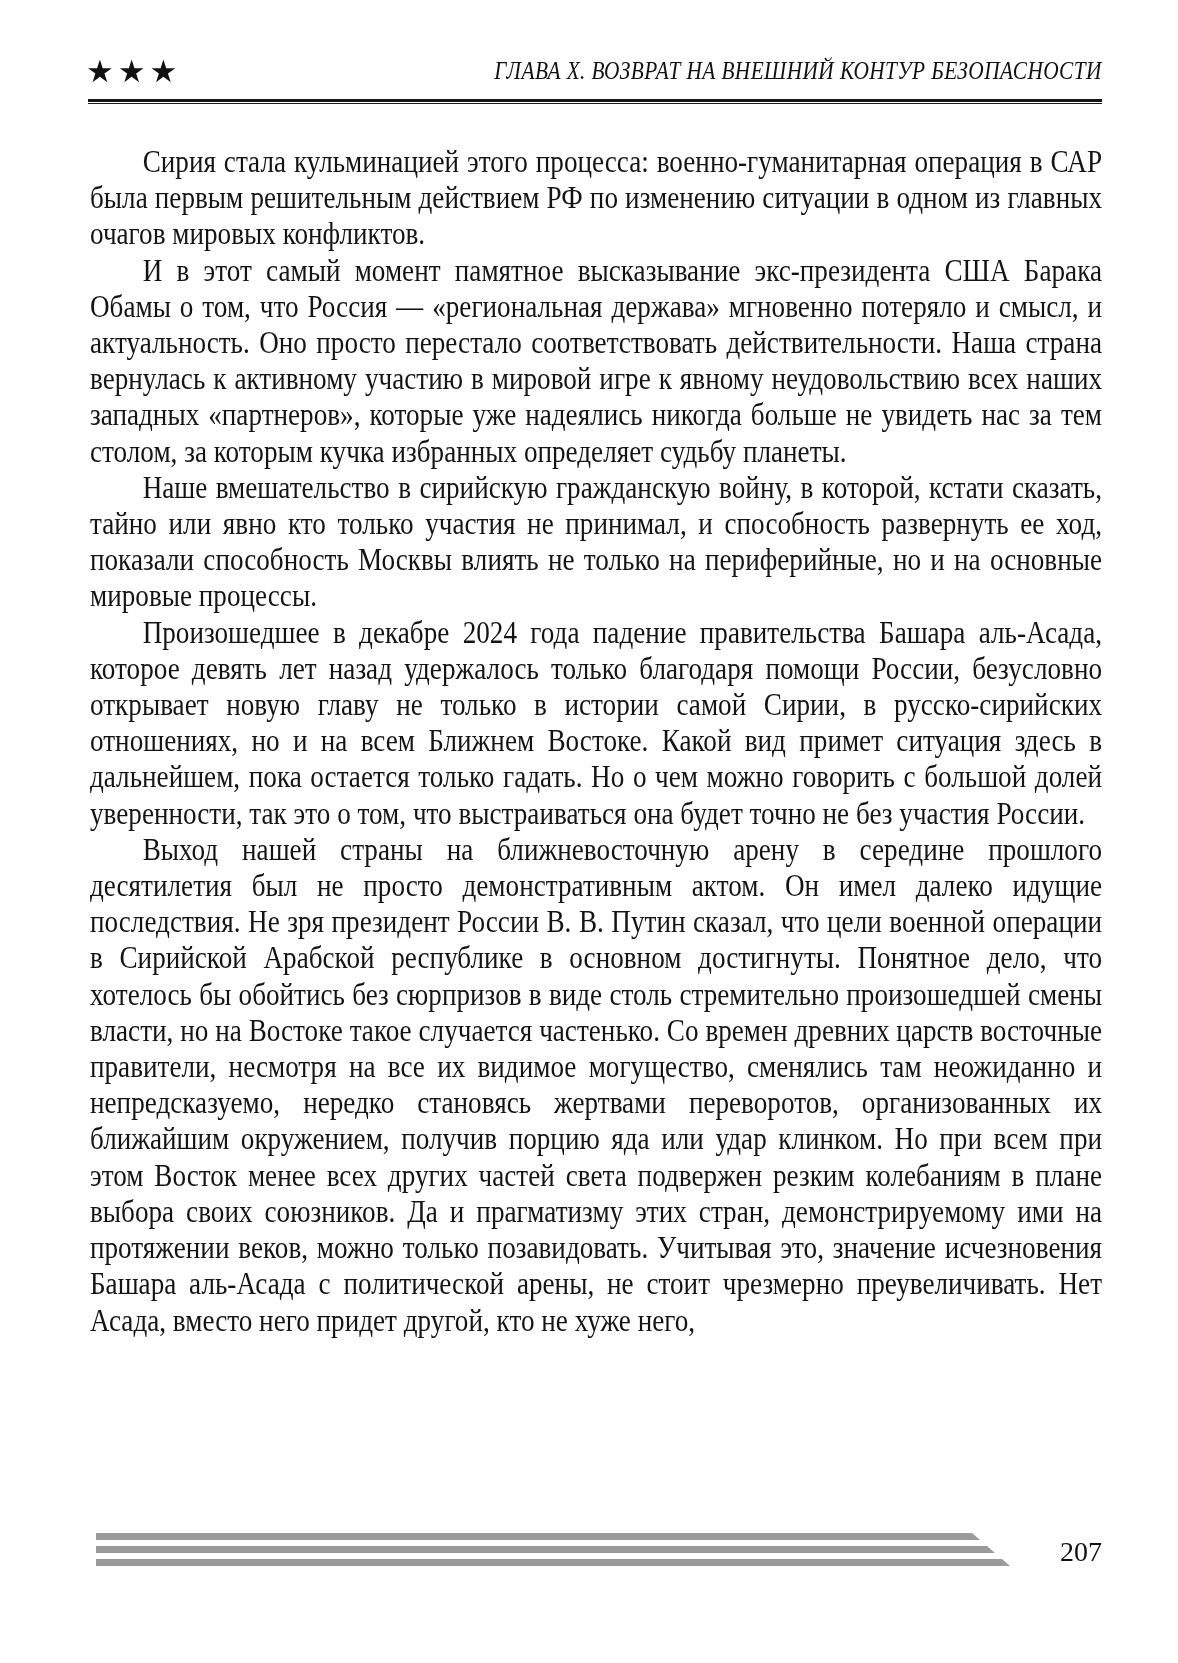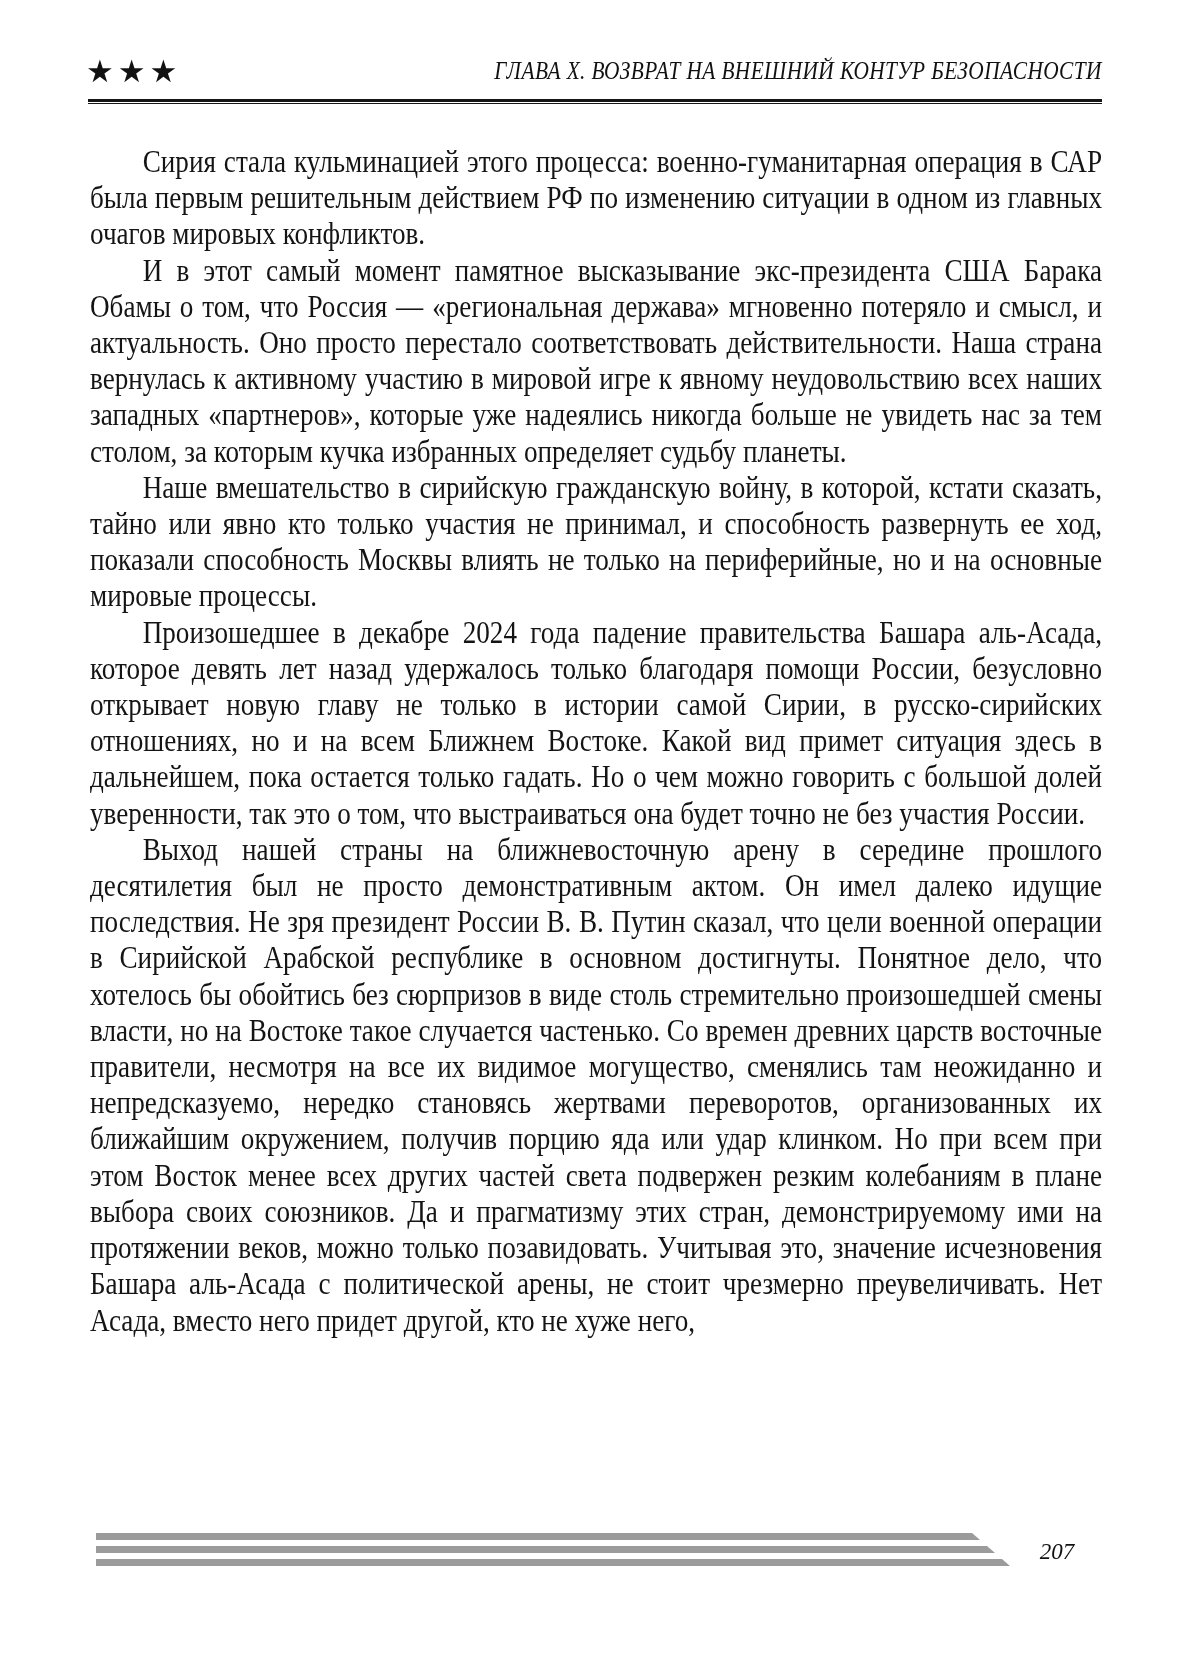--- a/index.html
+++ b/index.html
@@ -84,25 +84,24 @@
     height: 7px;
     background: #9b9b9b;
   }
   .footer-stripes .stripe + .stripe { margin-top: 6px; }
 
   .page-number {
     position: absolute;
     left: 1012px;
     top: 1537px;
     width: 90px;
-    font-size: 23px;
+    font-size: 28px;
     line-height: 30px;
     color: #111111;
-    text-align: center;
-    font-style: italic;
+    text-align: right;
   }
 </style>
 </head>
 <body>
 
 <div class="page">
 
   <div class="stars">★★★</div>
 
   <div class="chapter-title">ГЛАВА X. ВОЗВРАТ НА ВНЕШНИЙ КОНТУР БЕЗОПАСНОСТИ</div>

